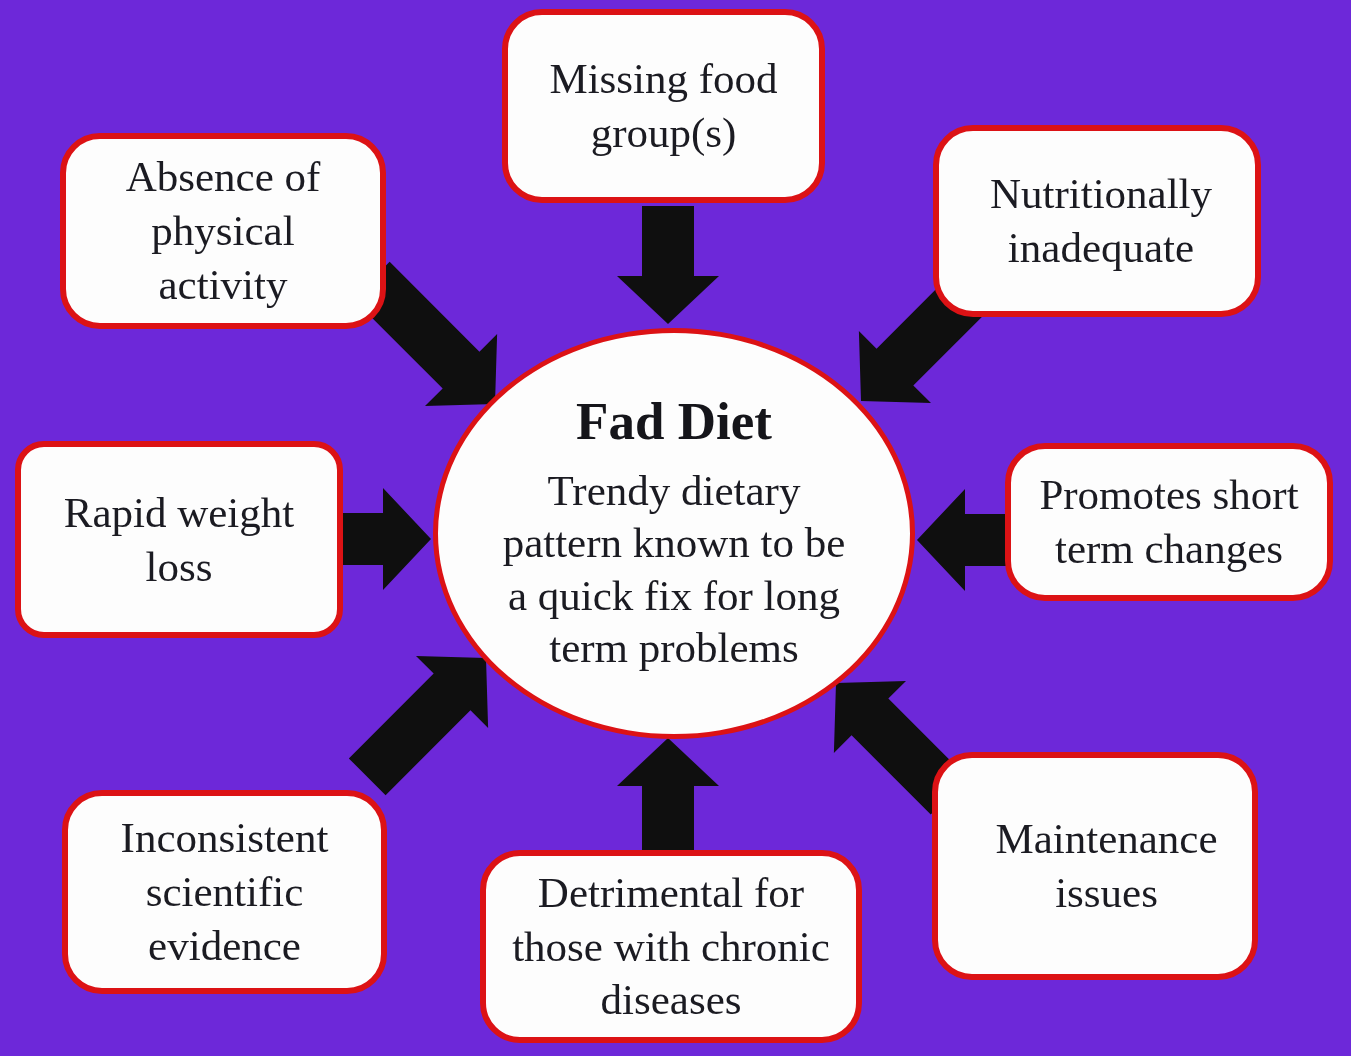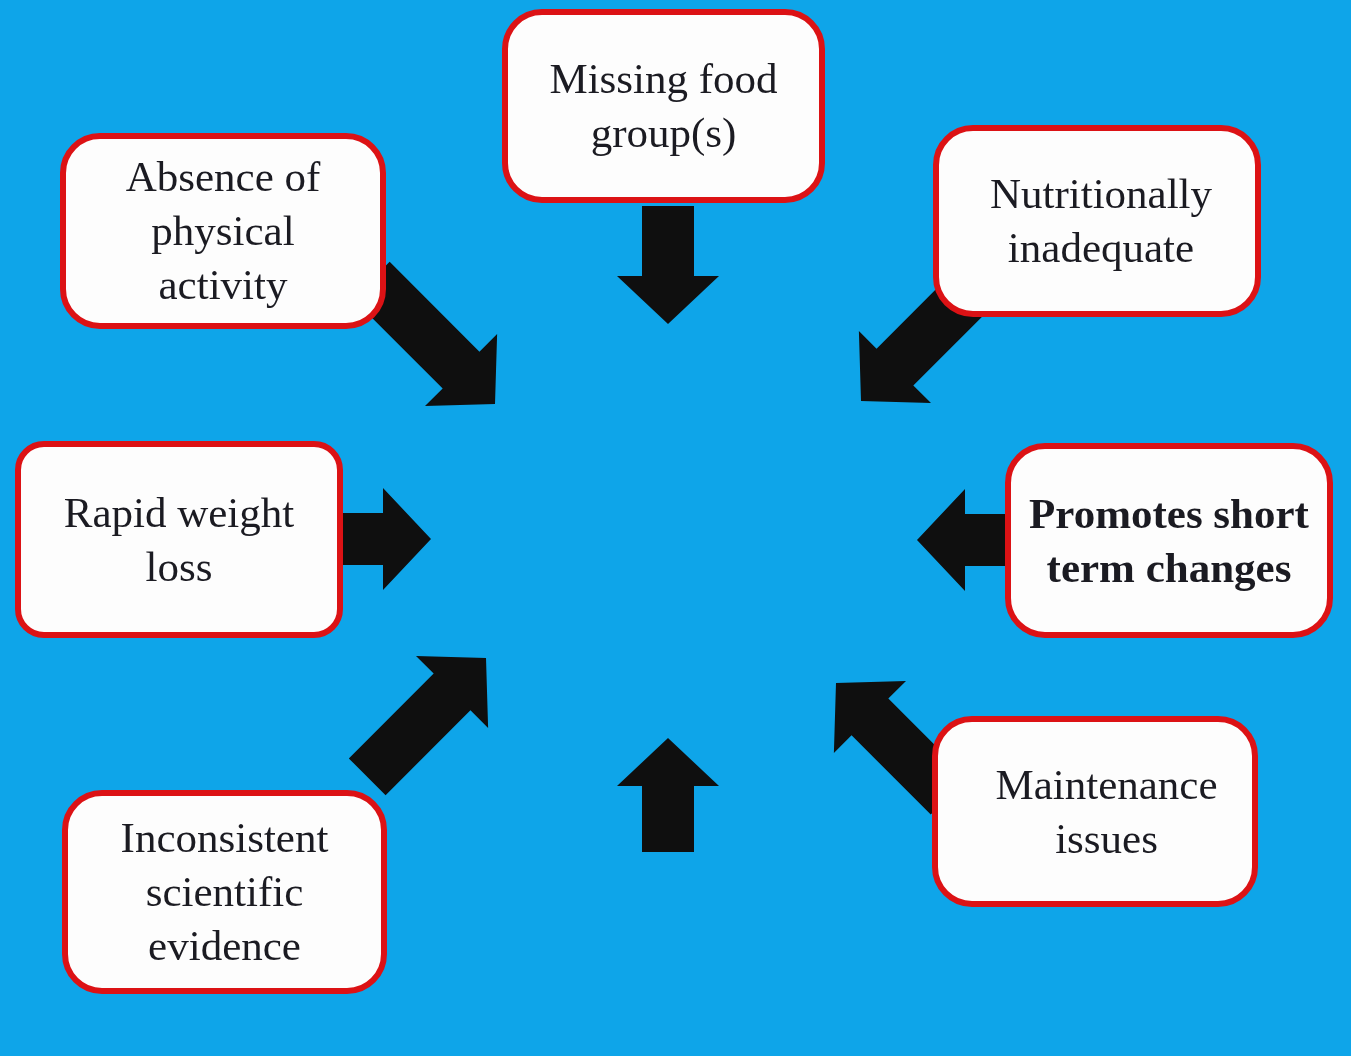--- a/index.html
+++ b/index.html
@@ -4,21 +4,21 @@
 <style>
   html, body {
     margin: 0;
     padding: 0;
     background: #ffffff;
   }
   .stage {
     position: relative;
     width: 1351px;
     height: 1056px;
-    background: #0ea5e9;
+    background: #6d28d9;
     overflow: hidden;
     font-family: "Liberation Serif", "DejaVu Serif", serif;
     color: #1a1a1f;
   }
   .arrows-layer {
     position: absolute;
     left: 0;
     top: 0;
     z-index: 1;
   }
@@ -103,31 +103,43 @@
   <div class="factor-box" style="left:933px; top:125px; width:328px; height:192px;padding-left:8px;">
     <span class="factor-label">Nutritionally
 inadequate</span>
   </div>
 
   <div class="factor-box" style="left:15px; top:441px; width:328px; height:197px;border-radius:29px;">
     <span class="factor-label">Rapid weight
 loss</span>
   </div>
 
-  <div class="factor-box" style="left:1005px; top:443px; width:328px; height:195px;font-weight:bold;">
+  <div class="factor-box" style="left:1005px; top:443px; width:328px; height:158px;">
     <span class="factor-label">Promotes short
 term changes</span>
   </div>
 
   <div class="factor-box" style="left:62px; top:758px; width:325px; height:204px;margin-top:32px;">
     <span class="factor-label">Inconsistent
 scientific
 evidence</span>
   </div>
 
+  <div class="factor-box" style="left:480px; top:850px; width:382px; height:193px;">
+    <span class="factor-label">Detrimental for
+those with chronic
+diseases</span>
+  </div>
 
-  <div class="factor-box" style="left:932px; top:716px; width:326px; height:191px;padding-left:23px;">
+  <div class="factor-box" style="left:932px; top:752px; width:326px; height:228px;padding-left:23px;">
     <span class="factor-label">Maintenance
 issues</span>
   </div>
 
+  <div class="center-node">
+    <div class="center-title">Fad Diet</div>
+    <div class="center-description">Trendy dietary
+pattern known to be
+a quick fix for long
+term problems</div>
+  </div>
 
 </div>
 
 </body></html>

